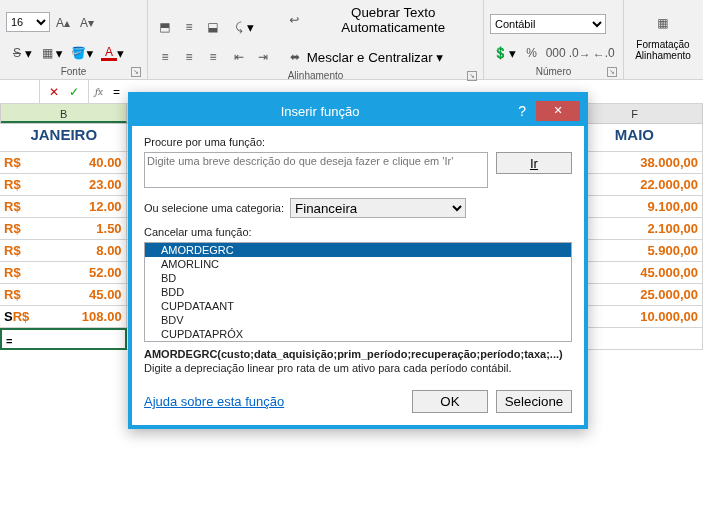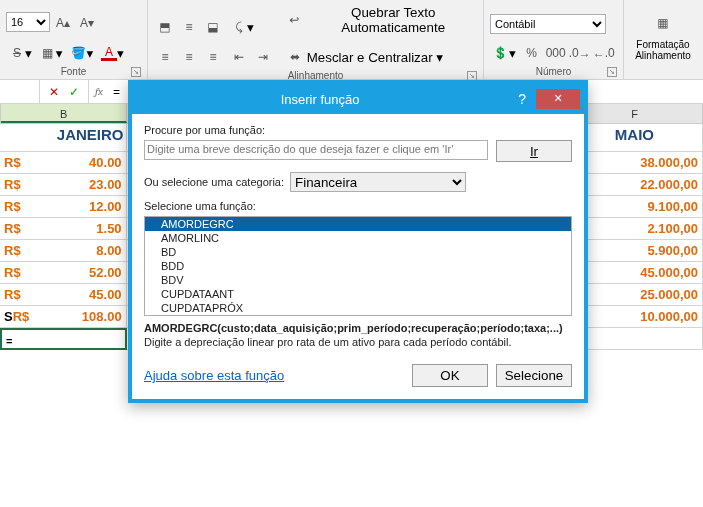--- a/index.html
+++ b/index.html
@@ -27,29 +27,29 @@
   .colhdr { height: 20px; display: flex; background: #e6e6e6; border-bottom: 1px solid #ccc; }
   .colhdr div { border-right: 1px solid #ccc; text-align: center; line-height: 20px; font-size: 11px; color: #333; }
   .colhdr .sel { background: #dcebc9; border-bottom: 2px solid #217346; }
   .grid-row { display: flex; height: 22px; }
   .grid-row .cell { border-right: 1px solid #d4d4d4; border-bottom: 1px solid #d4d4d4; padding: 0 4px; line-height: 22px; overflow: hidden; white-space: nowrap; }
   .hdr-cell { font-weight: bold; color: #1f497d; text-align: center; font-size: 15px; }
   .data-cell { color: #e26b0a; font-weight: bold; text-align: right; font-size: 13px; }
   .data-cell .cur { float: left; }
   .input-cell { border: 2px solid #217346 !important; background: #fff; }
   
-  .overlay { position: absolute; left: 128px; top: 80px; width: 460px; background: #fff; border: 1px solid #1ba1e2; box-shadow: 0 4px 14px rgba(0,0,0,0.3); }
+  .overlay { position: absolute; left: 128px; top: 92px; width: 460px; background: #fff; border: 1px solid #1ba1e2; box-shadow: 0 4px 14px rgba(0,0,0,0.3); }
   .dlg-title { height: 30px; background: #1ba1e2; display: flex; align-items: center; }
   .dlg-title .t { flex: 1; text-align: center; color: #fff; font-size: 13px; }
   .dlg-title .close { width: 44px; height: 20px; background: #c75050; color: #fff; text-align: center; line-height: 18px; margin-right: 4px; cursor: pointer; }
   .dlg-title .help { color: #fff; padding: 0 10px; font-size: 14px; cursor: pointer; }
   .dlg-body { padding: 10px 12px 8px 12px; font-size: 11px; color: #222; }
   .dlg-body label { display: block; margin-bottom: 4px; }
   .search-row { display: flex; gap: 8px; align-items: flex-start; margin-bottom: 10px; }
-  .search-row textarea { flex: 1; height: 20px; resize: none; font-size: 11px; border: 1px solid #abadb3; padding: 2px; }
+  .search-row textarea { flex: 1; height: 36px; resize: none; font-size: 11px; border: 1px solid #abadb3; padding: 2px; }
   .go-btn { width: 76px; height: 22px; border: 1px solid #999; background: #f0f0f0; cursor: pointer; text-decoration: underline; }
   .cat-row { display: flex; align-items: center; gap: 6px; margin-bottom: 8px; }
   .cat-row select { flex: 0 0 176px; height: 20px; border: 1px solid #abadb3; }
   .fn-list { height: 100px; border: 1px solid #abadb3; overflow-y: scroll; background: #fff; }
   .fn-list .item { padding: 1px 16px; cursor: pointer; }
   .fn-list .item.sel { background: #0a64a4; color: #fff; }
   .syntax { font-weight: bold; margin-top: 6px; font-size: 11px; }
   .desc { margin-top: 2px; font-size: 11px; }
   .dlg-footer { display: flex; align-items: center; padding: 8px 12px 12px 12px; }
   .dlg-footer a { color: #0066cc; font-size: 13px; }
@@ -182,21 +182,21 @@
 </div>
 
 <div class="sheet">
   <div class="colhdr">
     <div class="leftpad"></div>
     <div class="cB sel">B</div>
     <div class="cGap"></div>
     <div class="cF">F</div>
   </div>
   <div class="grid-row" style="height:28px">
-    <div class="cell cB hdr-cell" style="text-align:right;padding-right:2px">JANEIRO</div>
+    <div class="cell cB hdr-cell" style="text-align:center;padding-right:2px">JANEIRO</div>
     <div class="cell cGap"></div>
     <div class="cell cF hdr-cell">MAIO</div>
   </div>
   <div id="data-rows">
       <div class="grid-row">
         <div class="cell cB data-cell"><span class="cur">R$</span>40.00</div>
         <div class="cell cGap"></div>
         <div class="cell cF data-cell"><span class="cur">R$</span>38.000,00</div>
       </div>
       <div class="grid-row">
@@ -251,28 +251,28 @@
   <div class="dlg-body">
     <label>Procure por uma função:</label>
     <div class="search-row">
       <textarea placeholder="Digite uma breve descrição do que deseja fazer e clique em 'Ir'" style=""></textarea>
       <button class="go-btn">Ir</button>
     </div>
     <div class="cat-row">
       <span>Ou selecione uma categoria:</span>
       <select><option>Financeira</option></select>
     </div>
-    <label>Selecione uma função:</label>
+    <label>Cancelar uma função:</label>
     <div class="fn-list" id="fn-list">
         <div class="item sel">AMORDEGRC</div>
         <div class="item">AMORLINC</div>
         <div class="item">BD</div>
         <div class="item">BDD</div>
+        <div class="item">CUPDATAANT</div>
         <div class="item">BDV</div>
-        <div class="item">CUPDATAANT</div>
         <div class="item">CUPDATAPRÓX</div>
       </div>
     <div class="syntax">AMORDEGRC(custo;data_aquisição;prim_período;recuperação;período;taxa;...)</div>
     <div class="desc">Digite a depreciação linear pro rata de um ativo para cada período contábil.</div>
   </div>
   <div class="dlg-footer">
     <a href="#">Ajuda sobre esta função</a>
     <div class="spacer"></div>
     <button>OK</button>
     <button>Selecione</button>

